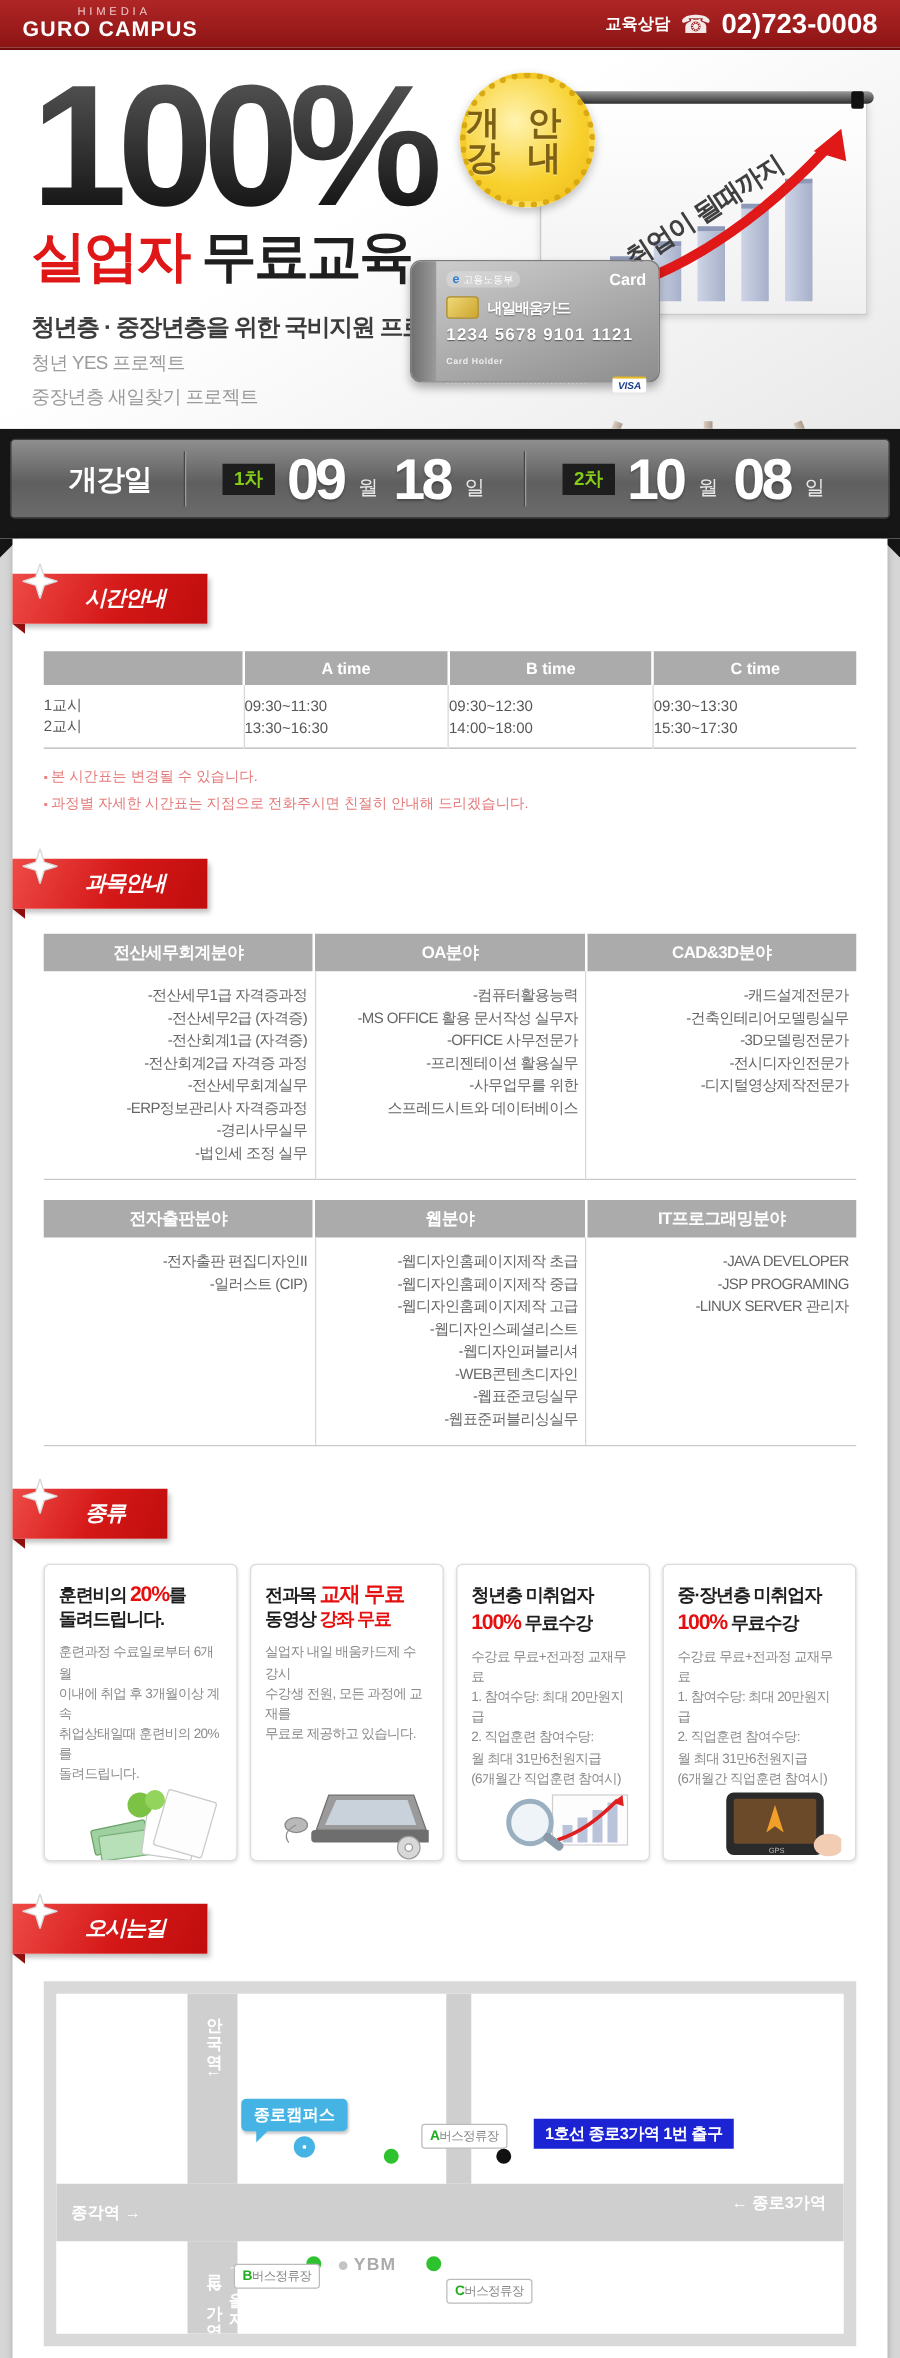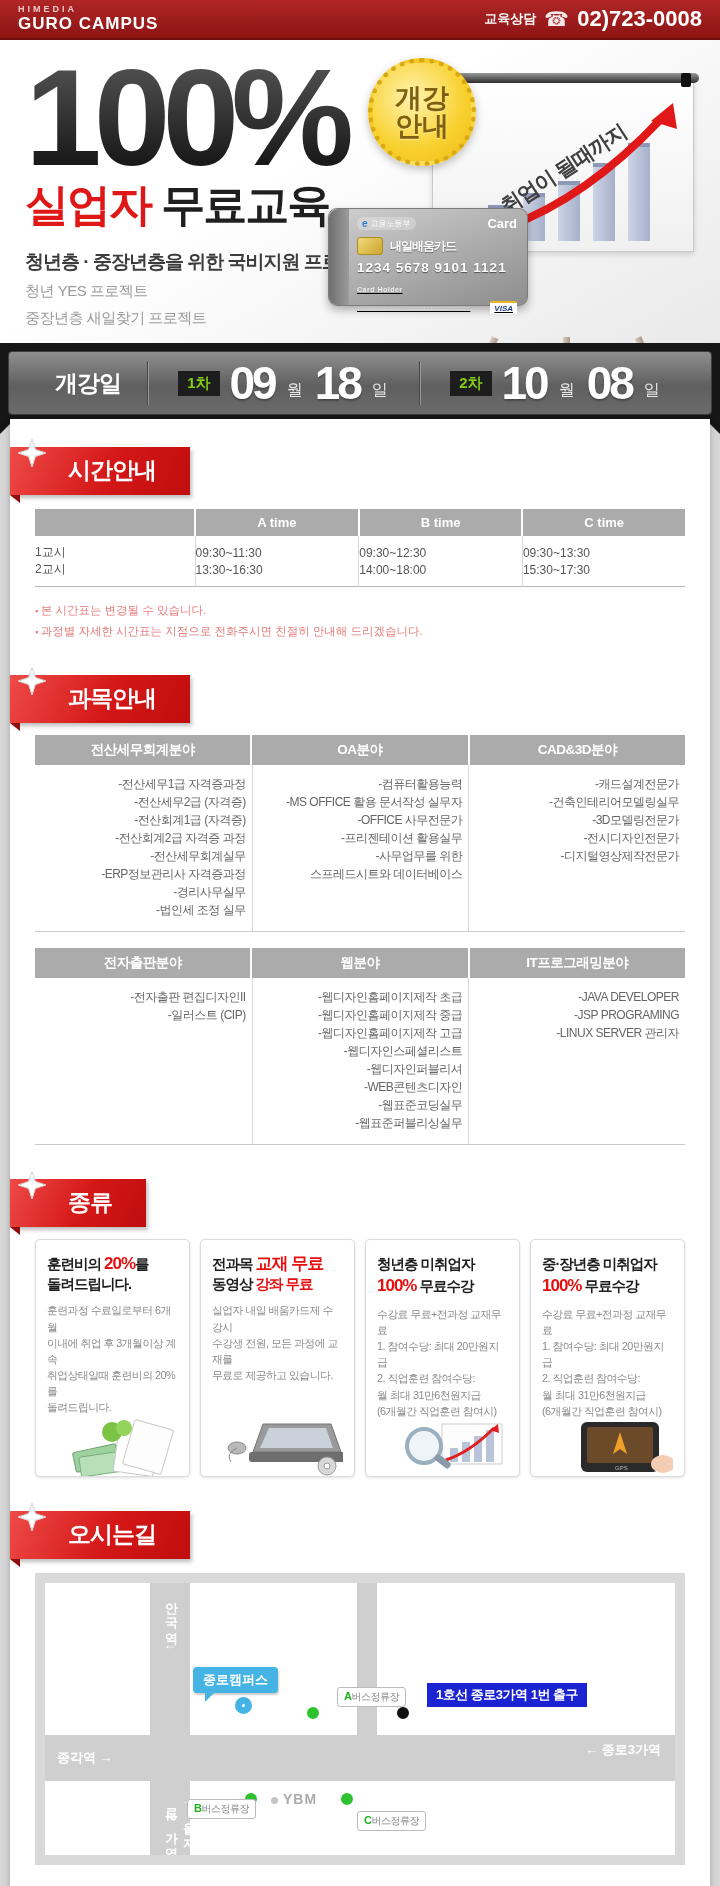--- a/index.html
+++ b/index.html
@@ -3,42 +3,42 @@
 <meta charset="utf-8">
 <style>
   * { margin:0; padding:0; box-sizing:border-box; }
   body { width:720px; font-family:"Liberation Sans","DejaVu Sans",sans-serif; background:#e4e4e4; }
   .page { width:720px; overflow:hidden; }
 
   
   .topbar { height:40px; background:linear-gradient(180deg,#b02626,#8d1414); border-bottom:2px solid #6f0d0d;
             display:flex; align-items:center; justify-content:space-between; padding:0 18px; }
   .brand-box { color:#fff; line-height:1.05; }
-  .brand-small { font-size:9px; letter-spacing:3px; color:#f0caca; font-weight:bold; }
+  .brand-small { font-size:9px; letter-spacing:3px; color:#f0caca; font-weight:normal;margin-left:44px; }
   .brand-main { font-size:17px; font-weight:bold; letter-spacing:1px; }
   .topbar-right { display:flex; align-items:center; gap:8px; color:#fff; }
   .consult { font-size:13px; font-weight:bold; }
   .phone-icon { font-size:20px; color:#f3e9e9; }
   .top-phone { font-size:22px; font-weight:bold; letter-spacing:0; }
 
   
   .hero { position:relative; height:303px; background:linear-gradient(150deg,#ffffff 40%,#e9e9e9 100%); overflow:hidden; }
   .hero-left { position:absolute; left:25px; top:8px; }
   .headline { font-size:138px; font-weight:bold; letter-spacing:-8px; line-height:1.0;
               background:linear-gradient(180deg,#5a5a5a,#0c0c0c); -webkit-background-clip:text; background-clip:text;
               color:transparent; }
   .hero-title { font-size:44px; font-weight:bold; letter-spacing:-2px; margin-top:-10px; }
   .hero-title .red { color:#e01717; }
   .hero-title .dark { color:#1f1f1f; }
   .hero-sub { margin-top:14px; font-size:19px; font-weight:bold; color:#3c3c3c; letter-spacing:-1px; }
   .hero-programs div { font-size:15px; color:#9a9a9a; line-height:1.55; margin-top:4px; letter-spacing:-0.5px; }
 
   .badge { position:absolute; left:368px; top:18px; width:108px; height:108px; border-radius:50%;
            background:radial-gradient(circle at 40% 35%,#fff3b0,#f8d12e 60%,#edb818);
-           border:5px dotted #d9a912; display:flex; flex-direction:column; align-items:center; justify-content:center;
+           border:5px dotted #d9a912; display:flex; flex-direction:row; align-items:center; justify-content:center;
            box-shadow:0 3px 8px rgba(0,0,0,0.25); z-index:5; }
   .badge span { font-size:27px; font-weight:bold; color:#7d6014; line-height:1.05; text-shadow:0 1px 0 #ffe98a; }
 
   .screen { position:absolute; left:432px; top:40px; width:262px; height:172px; background:linear-gradient(180deg,#ffffff,#f0f0f0);
             border:1px solid #c9c9c9; box-shadow:0 2px 6px rgba(0,0,0,0.15); z-index:2; }
   .screen-bar { position:absolute; left:-4px; top:-8px; width:270px; height:10px; border-radius:5px;
                 background:linear-gradient(180deg,#9a9a9a,#2e2e2e); }
   .screen-knob { position:absolute; right:2px; top:-8px; width:10px; height:14px; background:#111; border-radius:2px; }
   .leg { position:absolute; width:7px; height:72px; background:linear-gradient(90deg,#d9cfc2,#a8988a); bottom:-64px; z-index:1; }
   .leg.l { left:478px; transform:rotate(22deg); }
@@ -56,48 +56,48 @@
   .nbcard::before { content:""; position:absolute; left:0; top:0; width:20px; height:100%;
                     background:linear-gradient(90deg,#6f6f6f,#9b9b9b); border-radius:9px 0 0 9px; }
   .nbcard-top { display:flex; justify-content:space-between; align-items:center; }
   .issuer { font-size:8px; color:#fff; background:rgba(255,255,255,0.25); border-radius:6px; padding:1px 5px; display:flex; gap:3px; align-items:center;}
   .issuer-e { color:#2a7fd4; font-weight:bold; font-size:10px; }
   .card-word { font-size:13px; font-weight:bold; color:#fff; }
   .nbcard-name { display:flex; align-items:center; gap:7px; margin-top:6px; }
   .chip { width:26px; height:18px; border-radius:3px; background:linear-gradient(135deg,#f0d878,#cda62e); border:1px solid #b08d20; }
   .nbname { font-size:12px; color:#fff; font-weight:bold; letter-spacing:-1px; text-shadow:0 1px 1px rgba(0,0,0,0.4);font-family:Liberation Serif, serif; }
   .nbnumber { margin-top:5px; font-size:13.5px; font-weight:bold; color:#fff; letter-spacing:1px; text-shadow:0 1px 1px rgba(0,0,0,0.5); }
-  .nbcard-bottom { display:flex; justify-content:space-between; align-items:flex-end; margin-top:3px;text-decoration:underline; }
+  .nbcard-bottom { display:flex; justify-content:space-between; align-items:flex-end; margin-top:3px; }
   .holder { font-size:7px; color:#eee; font-weight:bold; letter-spacing:0.5px; }
   .holder-dots { font-size:7px; color:#ddd; letter-spacing:1px; }
   .visa { background:#fff; border-radius:2px; padding:1px 4px; font-size:8px; font-weight:bold; font-style:italic; color:#1a3c8c; border-top:2px solid #e8b820;}
 
   
-  .schedule-frame { background:#161616; padding:8px 8px 4px; }
+  .schedule-frame { background:#161616; padding:8px 8px 16px; }
   .schedule-bar { height:64px; border-radius:4px; border:1px solid #3e3e3e;
                   background:linear-gradient(180deg,#8f8f8f,#5f5f5f 55%,#6b6b6b);
                   display:flex; align-items:center; padding:0 20px; }
   .sch-label { font-size:23px; font-weight:bold; color:#fff; letter-spacing:-1px; width:118px; text-align:center; }
   .sch-div { width:2px; height:44px; background:linear-gradient(90deg,#474747 50%,#9a9a9a 50%); }
   .round { flex:1; display:flex; align-items:center; justify-content:center; gap:10px; }
   .round-badge { background:#1d1d1d; color:#84cc16; font-size:15px; font-weight:bold; padding:3px 9px; }
   .round-num { font-size:46px; font-weight:bold; color:#fff; letter-spacing:-3px; line-height:1; text-shadow:0 2px 2px rgba(0,0,0,0.3); }
   .round-unit { font-size:16px; color:#e8e8e8; align-self:flex-end; padding-bottom:5px; margin:0 2px; }
 
   
   .sheet-wrap { background:#d6d6d6; padding:0 10px; position:relative; }
   .fold { position:absolute; top:0; width:0; height:0; }
   .fold.left { left:0; border-top:15px solid #151515; border-right:15px solid transparent; }
   .fold.right { right:0; border-top:15px solid #151515; border-left:15px solid transparent; }
   .sheet { background:#fff; box-shadow:0 0 6px rgba(0,0,0,0.25); padding:28px 25px 30px; position:relative; }
 
   .ribbon-row { position:relative; margin-left:-25px; height:44px; }
   .ribbon { display:inline-block; position:relative; background:linear-gradient(115deg,#ee4b47,#d41717 55%,#c00d0d);
-            color:#fff; font-size:23px; font-weight:bold; letter-spacing:-1px; padding:8px 34px 9px 58px;
-            box-shadow:2px 3px 4px rgba(0,0,0,0.25); }
+            color:#fff; font-size:17px; font-weight:bold; letter-spacing:-1px; padding:8px 34px 9px 58px;
+            box-shadow:2px 3px 4px rgba(0,0,0,0.25);font-style:italic; }
   .ribbon::after { content:""; position:absolute; left:0; bottom:-8px; border-top:8px solid #8f0f0f; border-left:10px solid transparent; }
   .sparkle { position:absolute; left:8px; top:-8px; z-index:2; }
 
   
   .time-table { width:100%; border-collapse:collapse; margin-top:18px; }
   .time-table th { background:#ababab; color:#fff; font-size:13px; font-weight:bold; height:27px; border-left:2px solid #fff; }
   .time-table th:first-child { border-left:none; width:160px; }
   .time-table td { font-size:12px; color:#555; text-align:left; height:23px; border-left:1px solid #d8d8d8; }
   .time-table td:first-child { border-left:none; }
   .time-table tbody tr:first-child td { padding-top:8px; }

